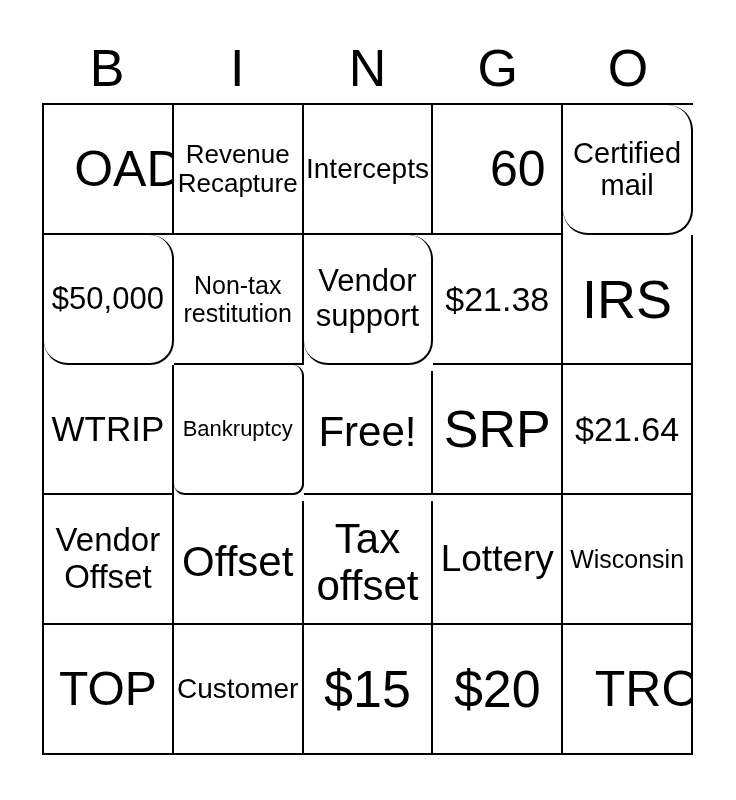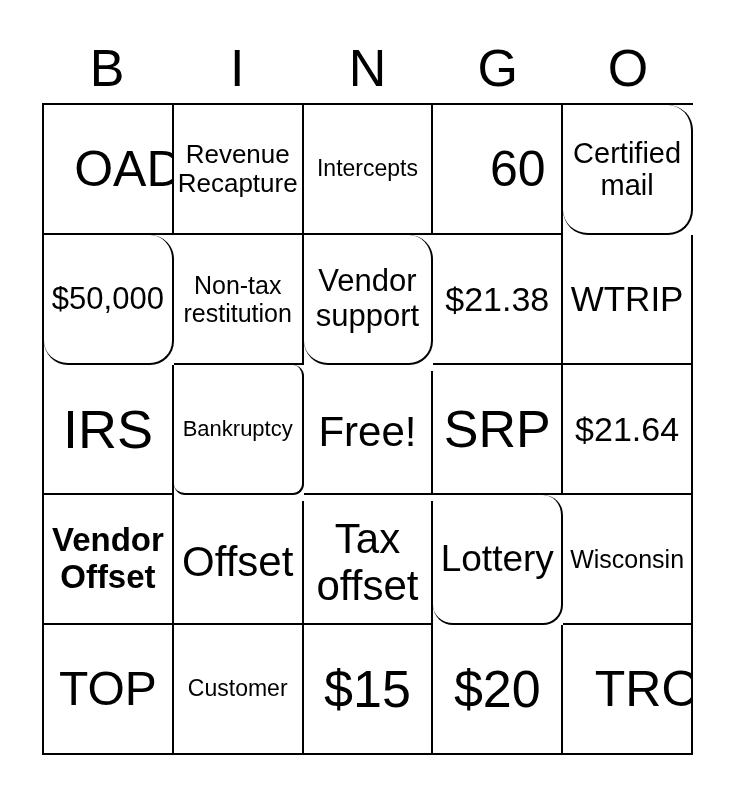--- a/index.html
+++ b/index.html
@@ -56,29 +56,29 @@
     overflow: hidden;
     background: #ffffff;
     cursor: pointer;
   }
   
   .fs50 { font-size: 50px; padding-left: 43px; }
   .fs52 { font-size: 52px; }
   .fs54 { font-size: 54px; }
   .fs48 { font-size: 48px; }
   .fs42 { font-size: 42px; margin-top: 6px; }
-  .fs37 { font-size: 37px; border-radius: 20px; }
+  .fs37 { font-size: 37px; }
   .fs35 { font-size: 35px; }
   .fs34 { font-size: 34px; }
-  .fs33 { font-size: 33px; font-weight: bold; }
+  .fs33 { font-size: 33px; }
   .fs31 { font-size: 31px; border-radius: 24px; }
   .fs29 { font-size: 29px; border-radius: 25px; }
   .fs26 { font-size: 26px; }
   .fs25 { font-size: 25px; }
-  .fs24 { font-size: 23px; }
+  .fs24 { font-size: 28px; }
   .fs22 { font-size: 22px; border-radius: 11px; }
 </style>
 </head>
 <body>
 
 <div class="page">
   <div class="card">
 
     <div class="bingo-header">
       <div class="bingo-letter">B</div>
@@ -93,23 +93,23 @@
       <div class="cell fs50">OAD</div>
       <div class="cell fs26">Revenue Recapture</div>
       <div class="cell fs24">Intercepts</div>
       <div class="cell fs50">60</div>
       <div class="cell fs29">Certified mail</div>
 
       <div class="cell fs31">$50,000</div>
       <div class="cell fs25">Non-tax restitution</div>
       <div class="cell fs31">Vendor support</div>
       <div class="cell fs34">$21.38</div>
+      <div class="cell fs54">IRS</div>
+
       <div class="cell fs35">WTRIP</div>
-
-      <div class="cell fs54">IRS</div>
       <div class="cell fs22">Bankruptcy</div>
       <div class="cell fs42">Free!</div>
       <div class="cell fs52">SRP</div>
       <div class="cell fs34">$21.64</div>
 
       <div class="cell fs33">Vendor Offset</div>
       <div class="cell fs42">Offset</div>
       <div class="cell fs42">Tax offset</div>
       <div class="cell fs37">Lottery</div>
       <div class="cell fs25">Wisconsin</div>

